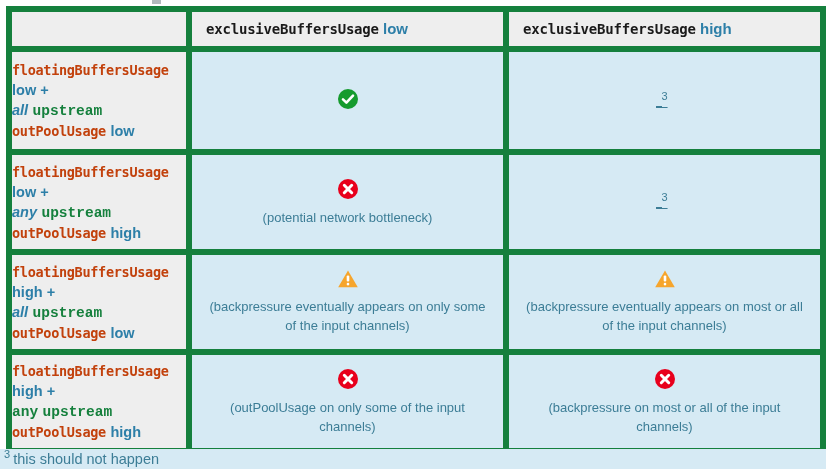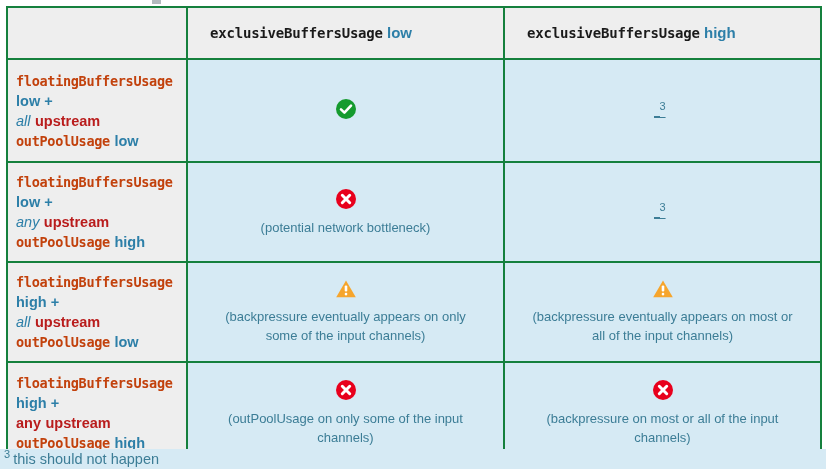--- a/index.html
+++ b/index.html
@@ -37,23 +37,23 @@
   table.matrix {
     position: absolute;
     left: 6px;
     top: 6px;
     width: 814px;
     border-collapse: collapse;
     table-layout: fixed;
     border: 2px solid #1f6f93;
   }
   table.matrix td, table.matrix th {
-    border: 2px solid #15803d;
+    border: 6px solid #15803d;
     vertical-align: middle;
-    padding: 8px;
+    padding: 0;
   }
 
   col.c1 { width: 180px; }
   col.c2 { width: 317px; }
   col.c3 { width: 317px; }
 
   
   tr.head td {
     background: #eeeeee;
     height: 34px;
@@ -95,30 +95,30 @@
     letter-spacing: -.3px;
   }
   .rl-kw {
     font-family: "Liberation Sans", sans-serif;
     font-weight: bold;
     font-size: 14.5px;
     color: #2d7fa8;
   }
   .rl-em {
     font-family: "Liberation Sans", sans-serif;
-    font-weight: normal;
+    font-weight: bold;
     font-style: italic;
     font-size: 14.5px;
     color: #2d7fa8;
   }
   .rl-plain {
-    font-family: Liberation Sans, sans-serif;
+    font-family: Liberation Mono, monospace;
     font-weight: bold;
     font-size: 14.5px;
-    color: #b91c1c;
+    color: #15803d;
   }
 
   
   td.cell {
     background: #d6eaf4;
     text-align: center;
   }
   .cell-inner {
     padding: 8px 16px;
     text-align: center;

